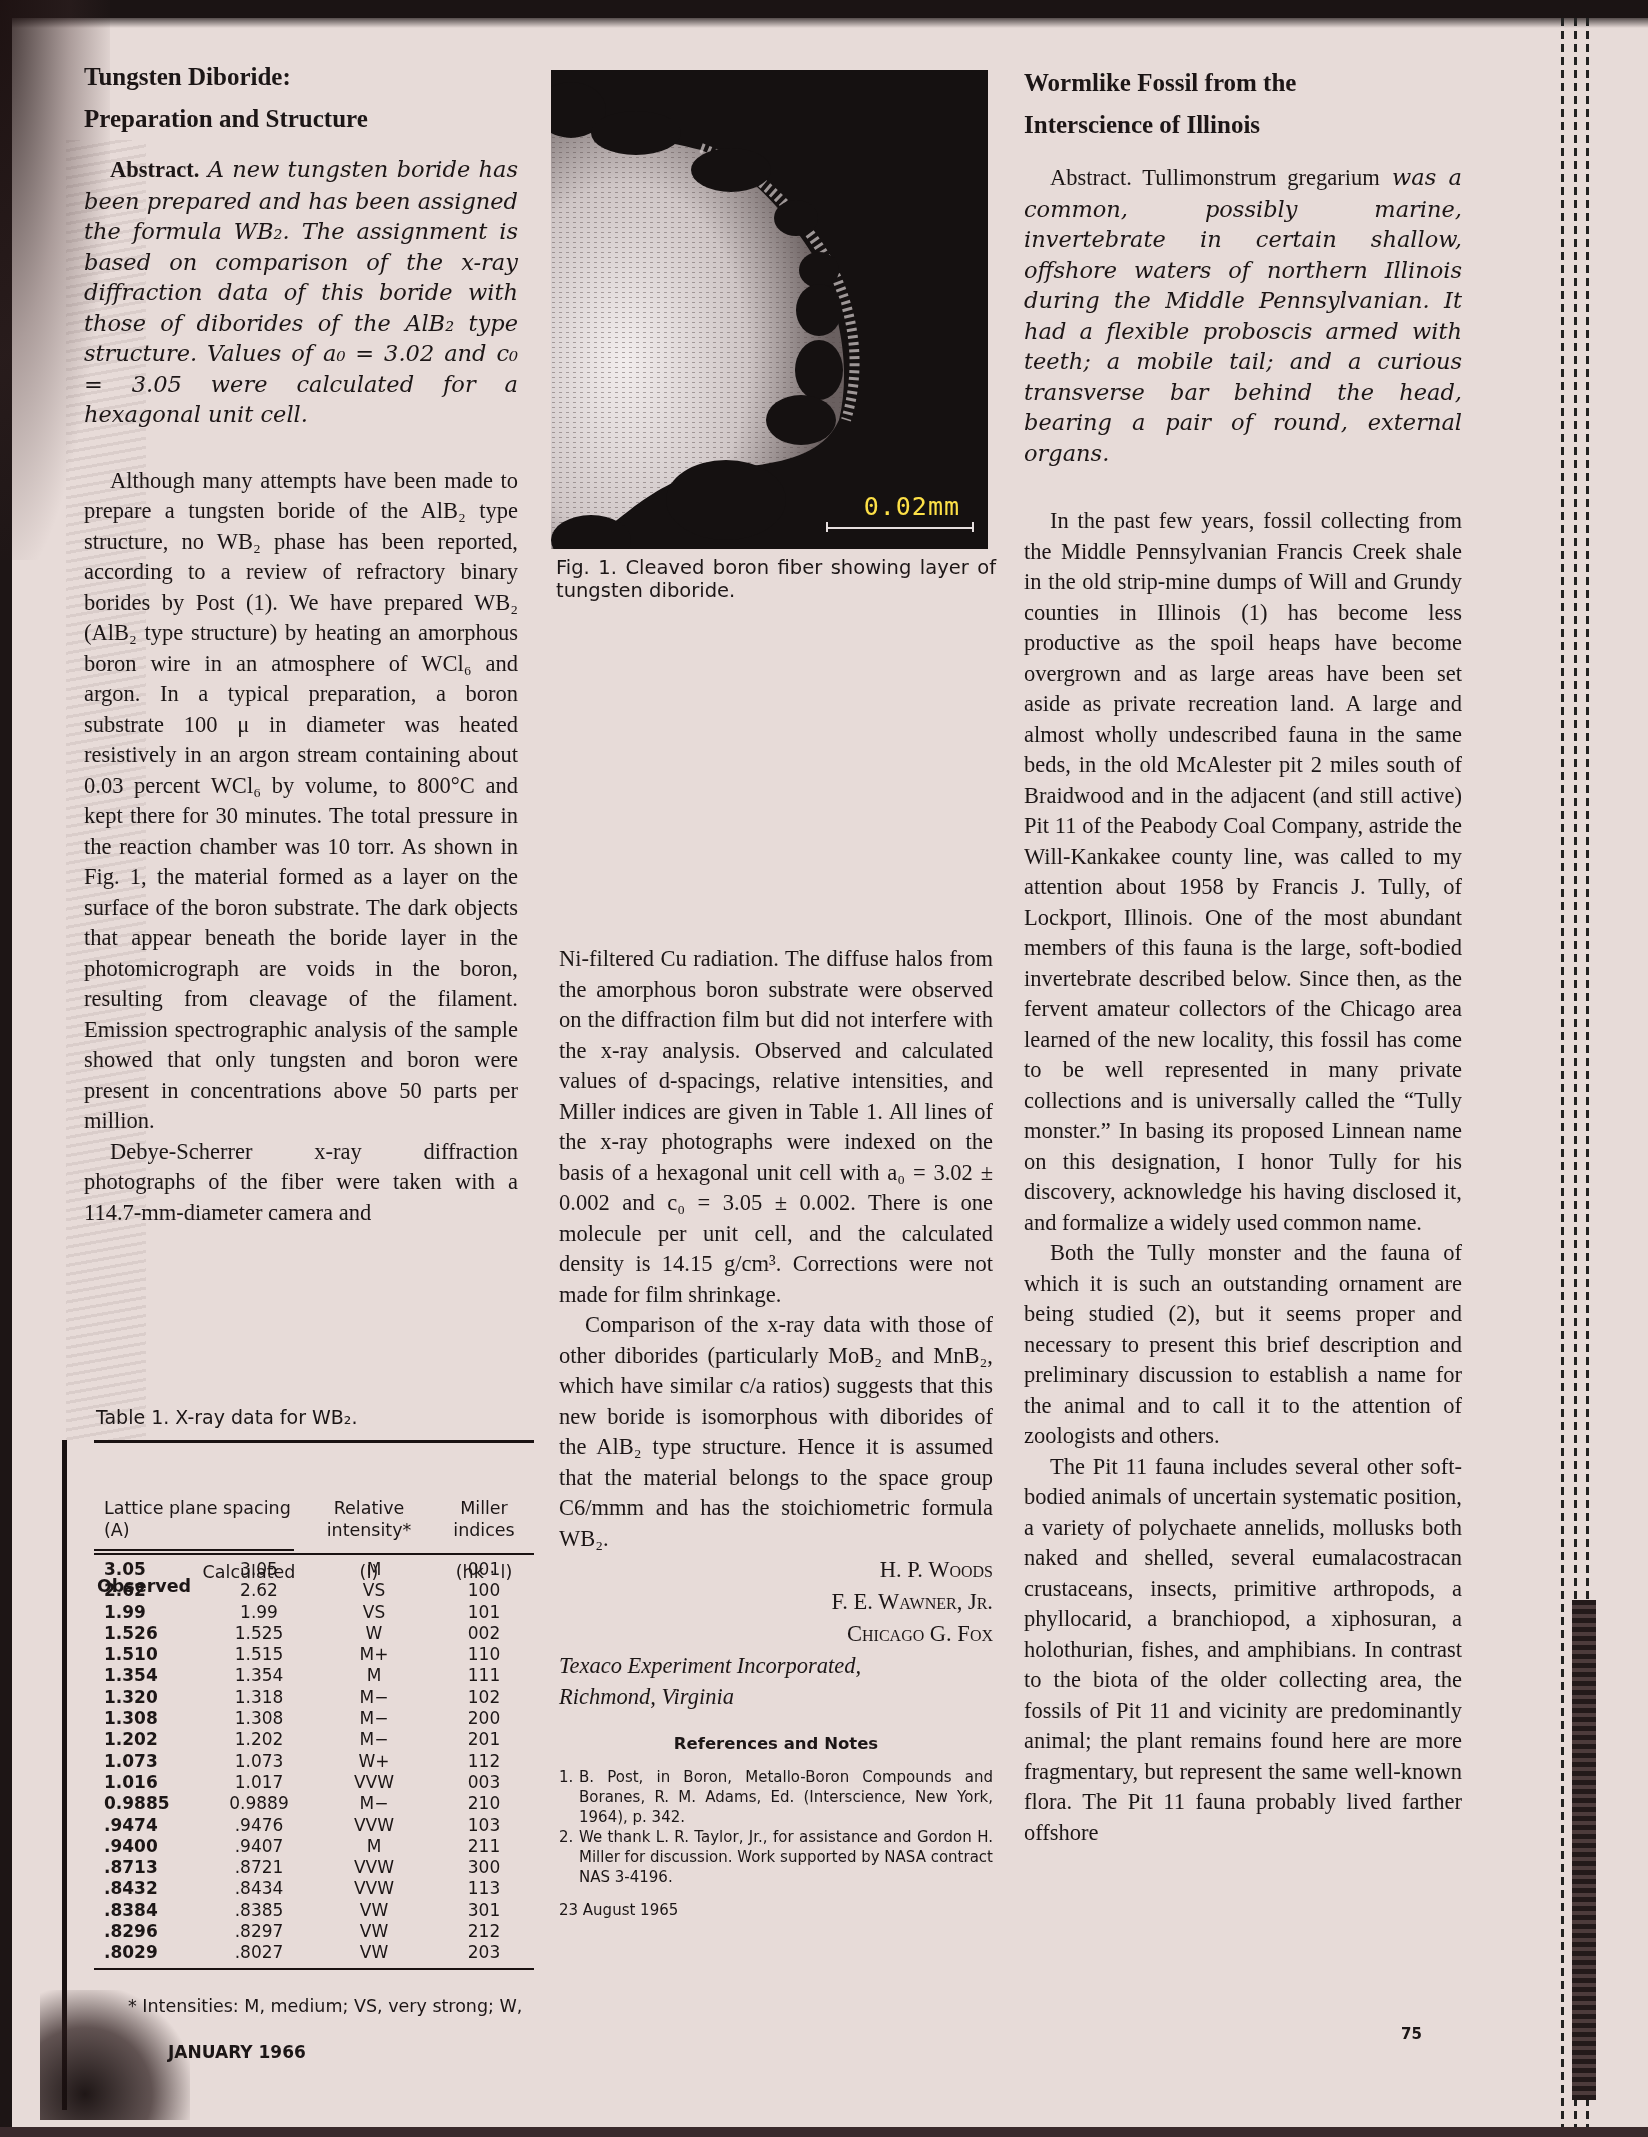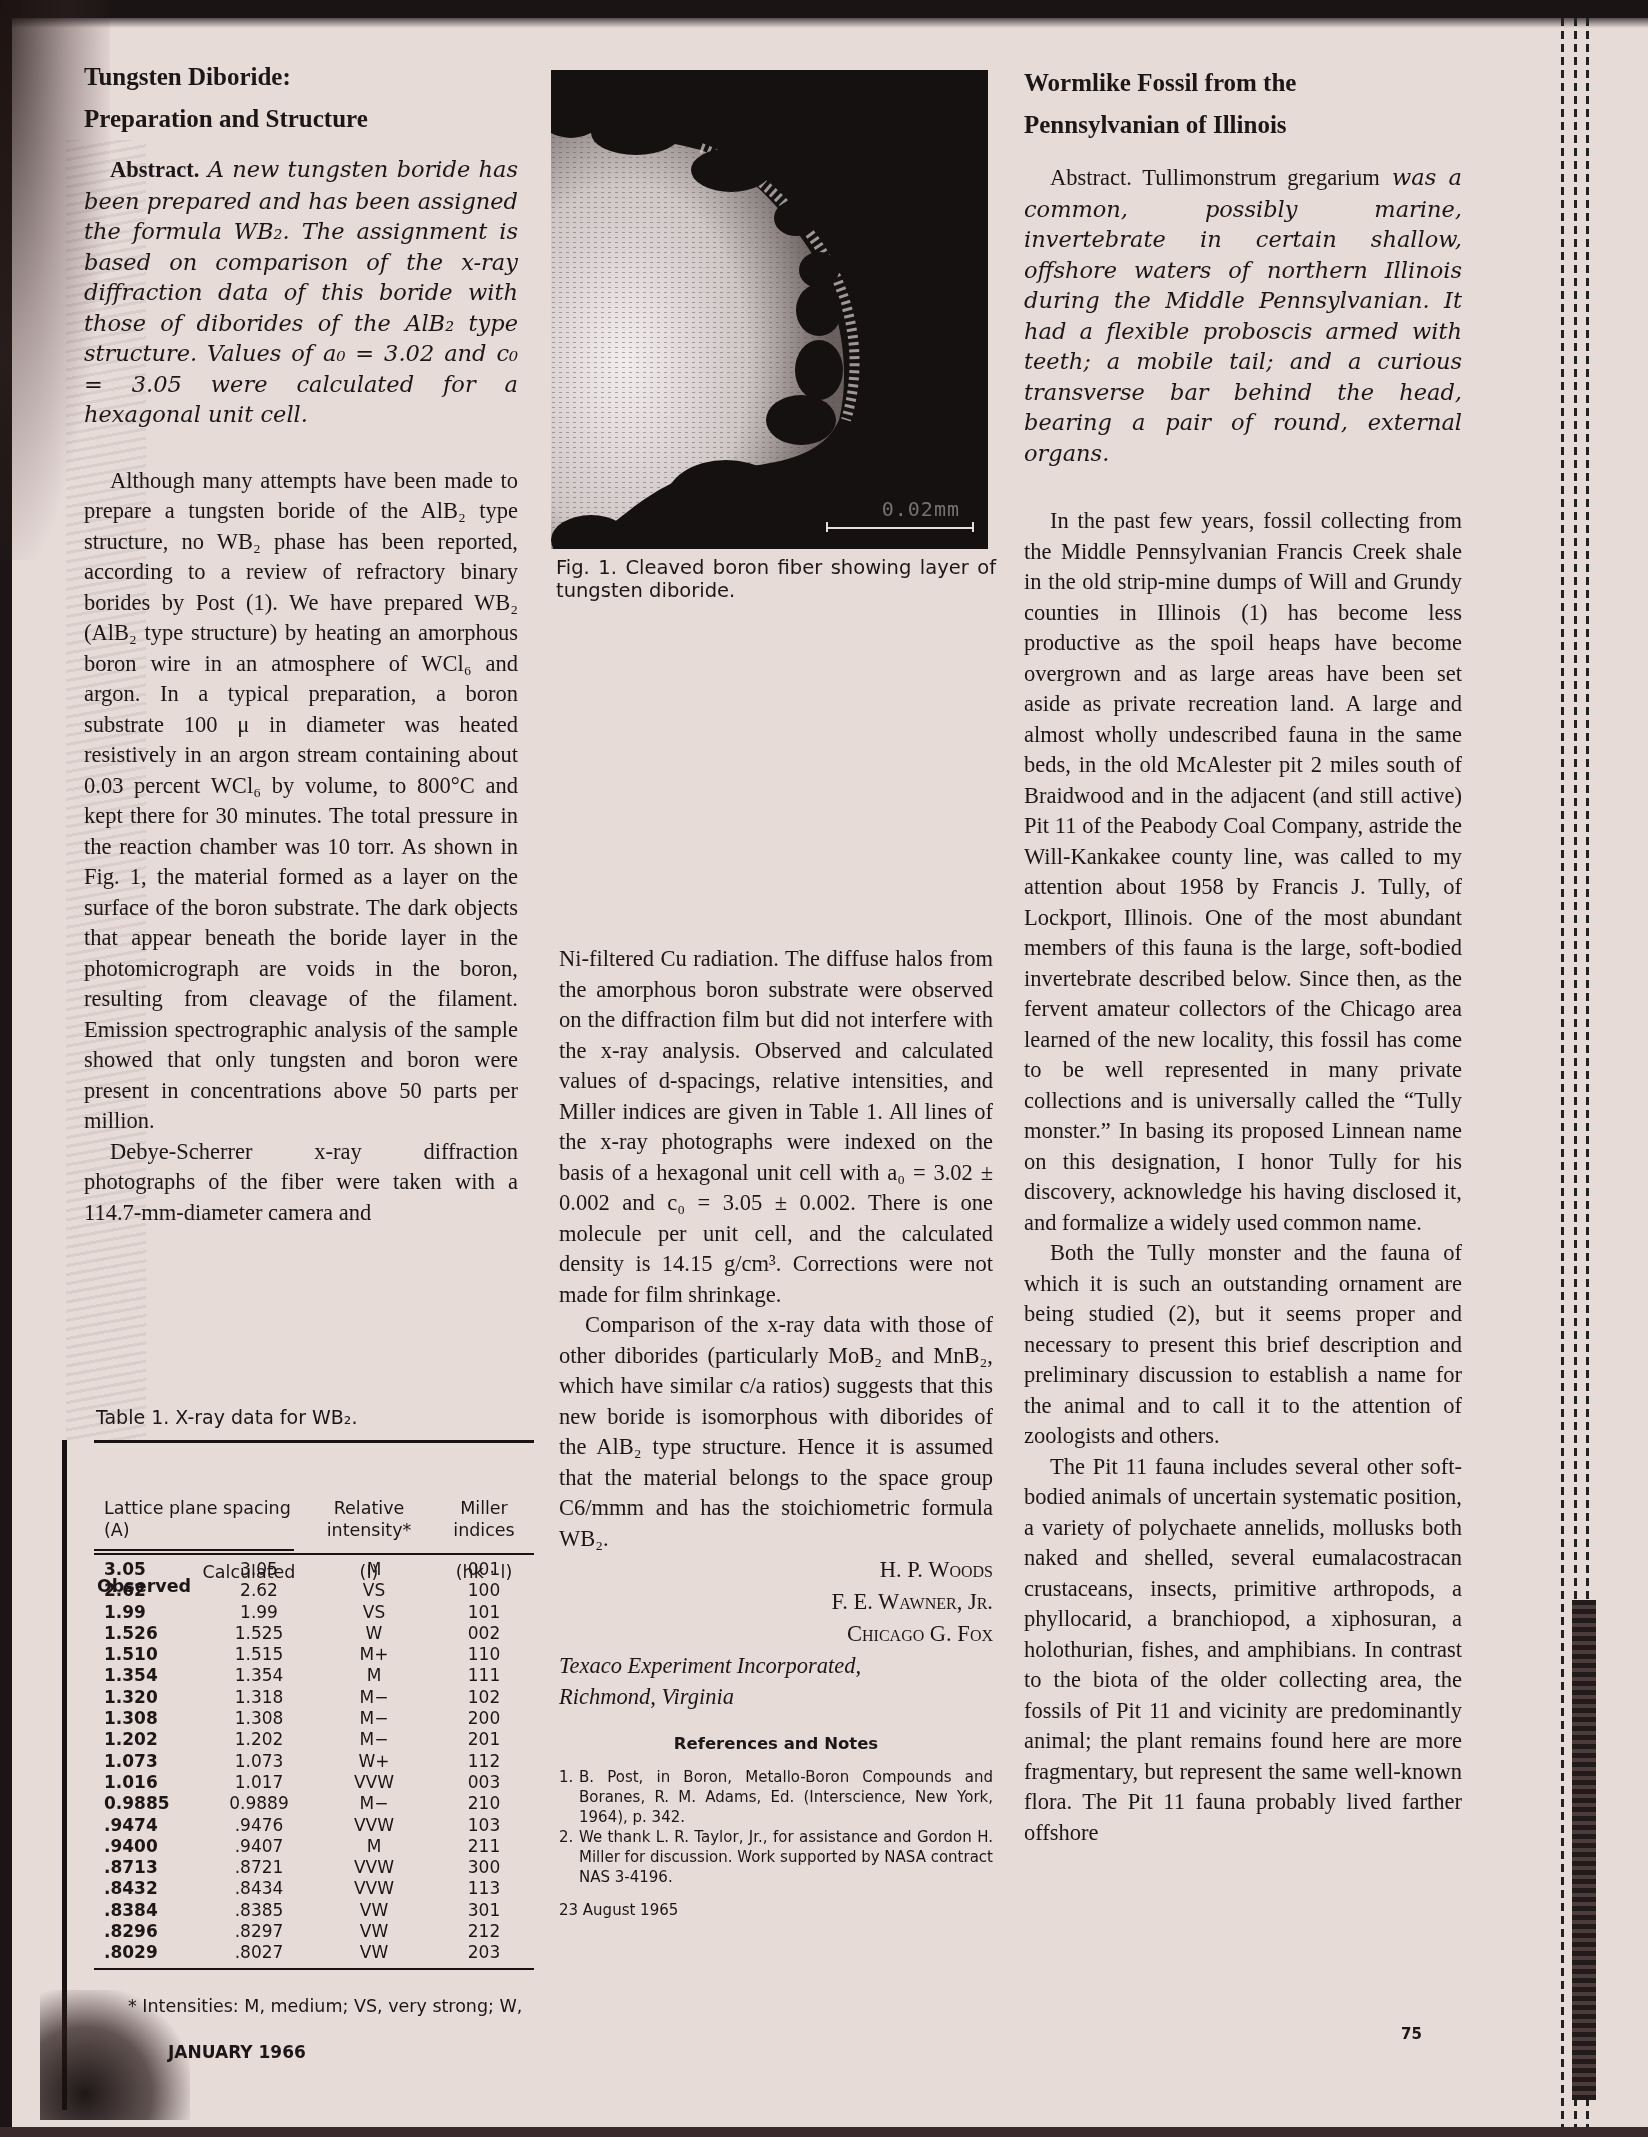--- a/index.html
+++ b/index.html
@@ -47,21 +47,21 @@
   .c-obs { width:100px; font-weight:bold; padding-left:10px; }
   .c-calc { width:110px; text-align:center; }
   .c-int { width:120px; text-align:center; }
   .c-mil { width:100px; text-align:center; }
   .footnote { position:absolute; left:128px; top:1996px; font-size:17.5px; font-family:"DejaVu Sans","Liberation Sans",sans-serif; }
   .pagefoot { position:absolute; left:168px; top:2042px; font-size:17px; font-weight:bold; font-family:"DejaVu Sans","Liberation Sans",sans-serif; }
 
   
   .figure { position:absolute; left:551px; top:70px; width:437px; height:479px; background:#151111; overflow:hidden; }
   .figure svg { display:block; }
-  .scalebar-label { position:absolute; right:28px; bottom:28px; color:#737373; font-family:"DejaVu Sans Mono","Liberation Mono",monospace; font-size:20px; letter-spacing:1px; }
+  .scalebar-label { position:absolute; right:28px; bottom:28px; color:#fde047; font-family:"DejaVu Sans Mono","Liberation Mono",monospace; font-size:25px; letter-spacing:1px; }
   .scalebar-line { position:absolute; right:14px; bottom:20px; width:148px; height:2px; background:#e6dede; }
   .scalebar-line::before, .scalebar-line::after { content:""; position:absolute; top:-5px; width:2px; height:10px; background:#e6dede; }
   .scalebar-line::before { left:0; } .scalebar-line::after { right:0; }
   .figcap { position:absolute; left:556px; top:556px; width:440px; font-size:19.5px; line-height:23px; font-family:"DejaVu Sans","Liberation Sans",sans-serif; text-align:justify; }
 
   .authors { text-align:right; font-size:22.5px; line-height:32px; font-variant:small-caps; }
   .affil { font-style:italic; font-size:22.5px; line-height:31px; }
   .refs-title { text-align:center; font-weight:bold; font-size:16.5px; margin-top:22px; font-family:"DejaVu Sans","Liberation Sans",sans-serif; }
   .refs { font-family:"DejaVu Sans","Liberation Sans",sans-serif; font-size:15px; line-height:20px; margin-top:14px; }
   .refs .ref { display:flex; text-align:justify; }
@@ -287,21 +287,21 @@
       <span class="num">2.</span>
       <span>We thank L. R. Taylor, Jr., for assistance and Gordon H. Miller for discussion. Work supported by NASA contract NAS 3-4196.</span>
     </div>
   </div>
   <div class="received">23 August 1965</div>
 </div>
 
 <div class="col" style="left:1024px; top:62px; width:438px;">
   <h1 class="title">
     <span>Wormlike Fossil from the</span><br>
-    <span>Pennsylvanian of Illinois</span>
+    <span>Interscience of Illinois</span>
   </h1>
   <p class="abstract2 ind" style="margin-top:16px;">
     <span class="lead">Abstract. Tullimonstrum gregarium</span>
     <span>was a common, possibly marine, invertebrate in certain shallow, offshore waters of northern Illinois during the Middle Pennsylvanian. It had a flexible proboscis armed with teeth; a mobile tail; and a curious transverse bar behind the head, bearing a pair of round, external organs.</span>
   </p>
   <p class="ind" style="margin-top:38px;">In the past few years, fossil collecting from the Middle Pennsylvanian Francis Creek shale in the old strip-mine dumps of Will and Grundy counties in Illinois (1) has become less productive as the spoil heaps have become overgrown and as large areas have been set aside as private recreation land. A large and almost wholly undescribed fauna in the same beds, in the old McAlester pit 2 miles south of Braidwood and in the adjacent (and still active) Pit 11 of the Peabody Coal Company, astride the Will-Kankakee county line, was called to my attention about 1958 by Francis J. Tully, of Lockport, Illinois. One of the most abundant members of this fauna is the large, soft-bodied invertebrate described below. Since then, as the fervent amateur collectors of the Chicago area learned of the new locality, this fossil has come to be well represented in many private collections and is universally called the “Tully monster.” In basing its proposed Linnean name on this designation, I honor Tully for his discovery, acknowledge his having disclosed it, and formalize a widely used common name.</p>
   <p class="ind">Both the Tully monster and the fauna of which it is such an outstanding ornament are being studied (2), but it seems proper and necessary to present this brief description and preliminary discussion to establish a name for the animal and to call it to the attention of zoologists and others.</p>
   <p class="ind">The Pit 11 fauna includes several other soft-bodied animals of uncertain systematic position, a variety of polychaete annelids, mollusks both naked and shelled, several eumalacostracan crustaceans, insects, primitive arthropods, a phyllocarid, a branchiopod, a xiphosuran, a holothurian, fishes, and amphibians. In contrast to the biota of the older collecting area, the fossils of Pit 11 and vicinity are predominantly animal; the plant remains found here are more fragmentary, but represent the same well-known flora. The Pit 11 fauna probably lived farther offshore</p>
 </div>
 <div class="pagenum">75</div>

